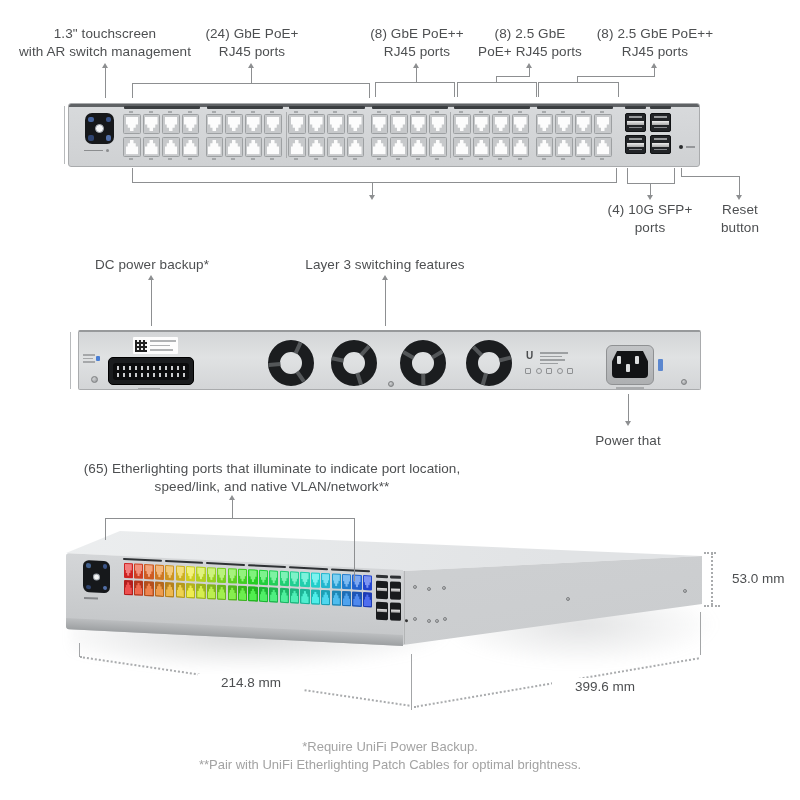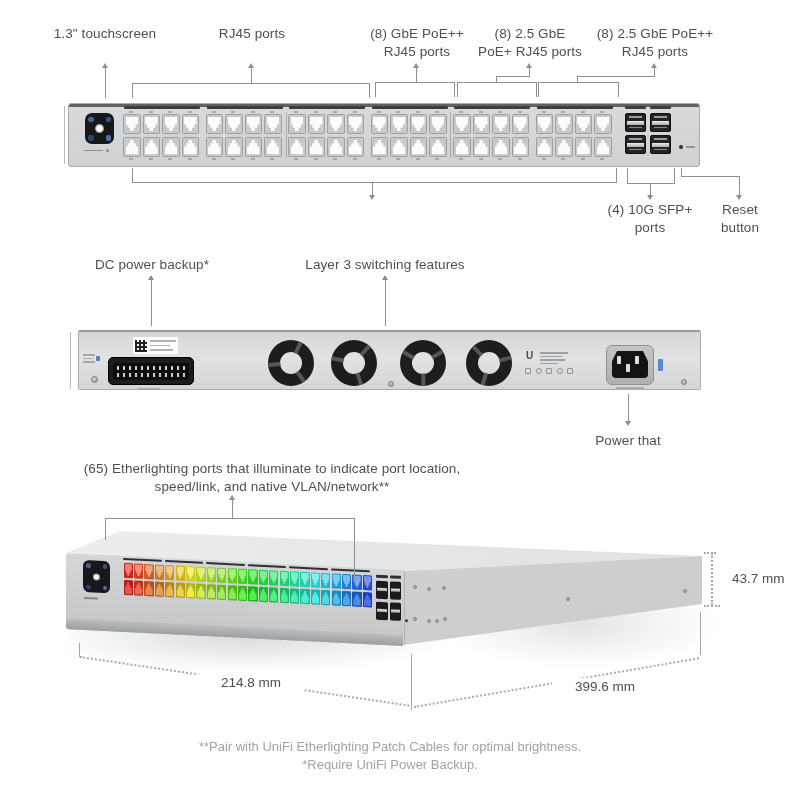--- a/index.html
+++ b/index.html
@@ -64,22 +64,24 @@
   .fnote{position:absolute;left:40px;width:700px;text-align:center;font-size:13px;line-height:18px;color:#a3a3a3}
   .brand{position:absolute;font-size:10px;font-weight:bold;color:#4a4c4e}
 </style>
 </head>
 <body>
 
 <div id="stage">
 
   <div class="lbl" style="left:16px;top:25px;width:178px">
     <div>1.3" touchscreen</div>
+    <div>with AR switch management</div>
   </div>
   <div class="lbl" style="left:172px;top:25px;width:160px">
+    <div>(24) GbE PoE+</div>
     <div>RJ45 ports</div>
   </div>
   <div class="lbl" style="left:337px;top:25px;width:160px">
     <div>(8) GbE PoE++</div>
     <div>RJ45 ports</div>
   </div>
   <div class="lbl" style="left:450px;top:25px;width:160px">
     <div>(8) 2.5 GbE</div>
     <div>PoE+ RJ45 ports</div>
   </div>
@@ -414,34 +416,34 @@
 
   <div class="arr-u" style="left:229px;top:495px"></div>
   <div class="vln" style="left:232px;top:500px;height:18px"></div>
   <div class="hln" style="left:105px;top:518px;width:250px"></div>
   <div class="vln" style="left:105px;top:518px;height:22px"></div>
   <div class="vln" style="left:354px;top:518px;height:63px"></div>
 
   <div class="doth" style="left:704px;top:552px;width:12px"></div>
   <div class="dotv" style="left:711px;top:553px;height:52px"></div>
   <div class="doth" style="left:704px;top:605px;width:16px"></div>
-  <div class="dim" style="left:727px;top:570px">43.7 mm</div>
+  <div class="dim" style="left:727px;top:570px">53.0 mm</div>
 
   <div class="solv" style="left:79px;top:643px;height:14px"></div>
   <div class="doth" style="left:80px;top:656px;width:333px;transform:rotate(8.4deg)"></div>
   <div class="solv" style="left:411px;top:654px;height:56px"></div>
   <div class="dim" style="left:198px;top:674px;width:96px">214.8 mm</div>
 
   <div class="doth" style="left:414px;top:706px;width:289px;transform:rotate(-9.7deg)"></div>
   <div class="solv" style="left:700px;top:612px;height:43px"></div>
   <div class="dim" style="left:552px;top:678px;width:96px">399.6 mm</div>
 
   <div class="fnote" style="top:738px">
+    <div>*Require UniFi Power Backup.</div>
     <div>**Pair with UniFi Etherlighting Patch Cables for optimal brightness.</div>
-    <div>*Require UniFi Power Backup.</div>
   </div>
 
 <div class="pbar" style="position: absolute; left: 124px; top: 106px; width: 76px;"></div>
     <div class="tick" style="position: absolute; left: 129px; top: 111px;"></div>
     <div class="tick" style="position: absolute; left: 129px; top: 158px;"></div>
     <div class="rj45" style="position: absolute; left: 123px; top: 114px;">
       <div class="plug" style="position: absolute;"></div>
     </div>
     <div class="rj45 flip" style="position: absolute; left: 123px; top: 136.5px;">
       <div class="plug" style="position: absolute;"></div>

